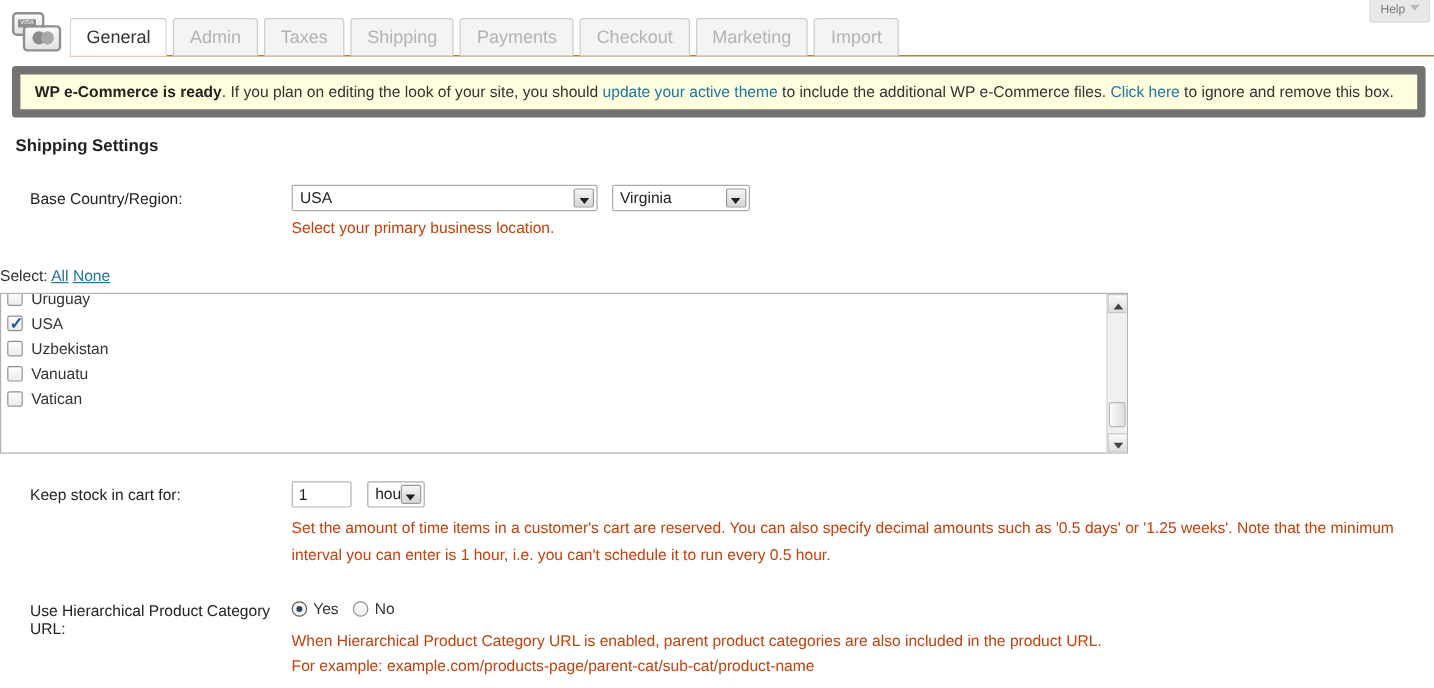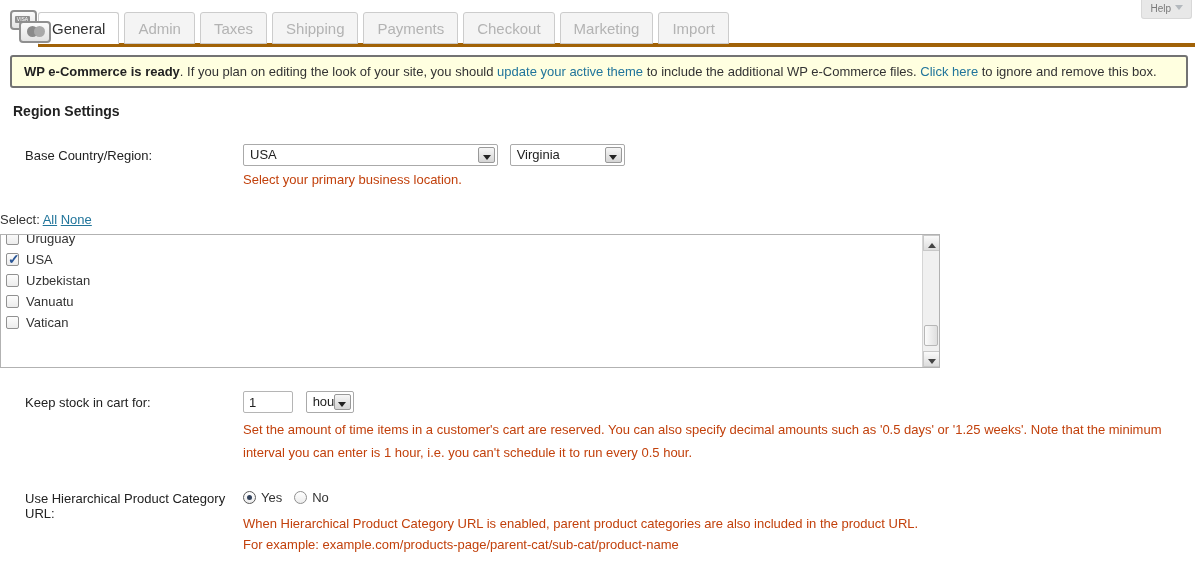--- a/index.html
+++ b/index.html
@@ -28,29 +28,29 @@
   .card-back { left:0; top:0; width:27px; height:20px; }
   .card-back .band { position:absolute; left:3px; top:4px; width:15px; height:7px;
     background:#8f8f8f; border-radius:1px; color:#fff; font-size:5px; line-height:7px;
     text-align:center; letter-spacing:0; }
   .card-front { left:9px; top:11px; width:32px; height:22px; }
   .card-front .c1,.card-front .c2 { position:absolute; top:3px; width:11px; height:11px;
     border-radius:50%; background:#8a8a8a; }
   .card-front .c1 { left:6px; }
   .card-front .c2 { left:13px; background:#a9a9a9; }
 
-  .nav-tabs { display:flex; align-items:flex-end; gap:5px; margin-left:38px;
-    border-bottom:4px solid #a16207; height:37px; padding-bottom:0; }
+  .nav-tabs { display:flex; align-items:flex-end; gap:5px; margin-left:58px;
+    border-bottom:1px solid #a16207; height:37px; padding-bottom:0; }
   .nav-tab { font-size:15px; padding:7px 13px 6px; border:1px solid #ccc;
     border-radius:3px 3px 0 0; background:#f4f4f4; color:#b3b3b3; cursor:pointer;
     margin-bottom:-1px; white-space:nowrap; }
   .nav-tab.active { background:#fff; color:#333; border-bottom:1px solid #fff; }
 
   
-  .notice { margin:8px 7px 0 10px; background:#ffffe0; border:2px solid #737373;
+  .notice { margin:8px 7px 0 10px; background:#ffffe0; border:7px solid #737373;
     border-radius:3px; padding:7px 12px; color:#333; }
   .notice b { color:#222; }
   a.link { color:#21759b; text-decoration:underline; cursor:pointer; }
   .notice a.link { text-decoration:none; }
 
   .page-heading { margin:15px 0 0 13px; font-size:14px; font-weight:bold; color:#222; }
 
   
   .row { display:flex; align-items:flex-start; }
   .row .flabel { flex:0 0 243px; padding:4px 10px 0 25px; color:#222; }
@@ -160,21 +160,21 @@
       <div class="nav-tab">Marketing</div>
 
       <div class="nav-tab">Import</div>
     </div>
 </div>
 
 <div class="notice">
   <b>WP e-Commerce is ready</b><span>. If you plan on editing the look of your site, you should </span><a class="link">update your active theme</a><span> to include the additional WP e-Commerce files. </span><a class="link">Click here</a><span> to ignore and remove this box.</span>
 </div>
 
-<div class="page-heading">Region Settings</div>
+<div class="page-heading">Shipping Settings</div>
 
 <div class="row row-base">
   <div class="flabel">Base Country/Region:</div>
   <div class="fcontent">
     <span class="sel sel-country">
       <span class="val">USA</span>
       <span class="btn"><span class="arr"></span></span>
     </span>
     <span class="sel sel-region">
       <span class="val">Virginia</span>

